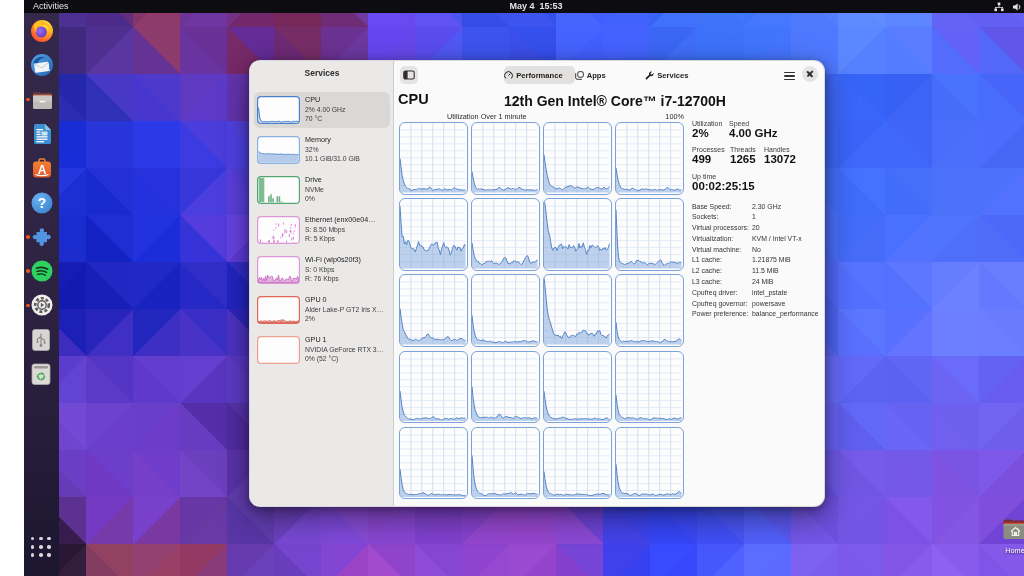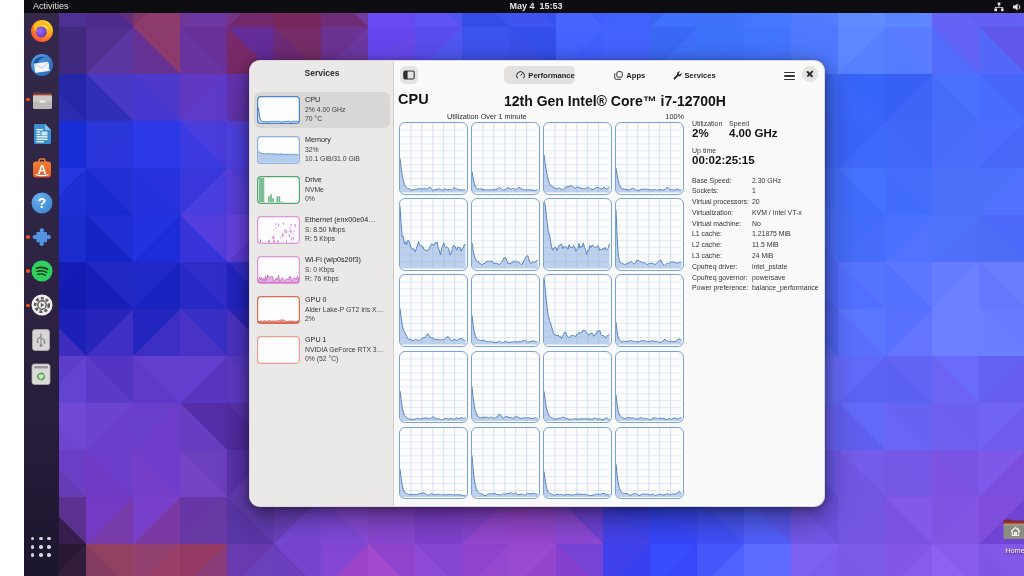--- a/index.html
+++ b/index.html
@@ -25,21 +25,21 @@
 .dev { position:absolute; left:4px; width:136px; height:36px; border-radius:6px; }
 .dev.sel { background:#dad8d6; }
 .thumb { position:absolute; left:2.5px; top:4px; }
 .dtxt { position:absolute; left:51px; top:3px; }
 .dt { font-size:7.2px; color:#1c1c1c; margin-bottom:2.2px; }
 .dl { font-size:6.8px; color:#3c3c3c; margin-top:1.6px; }
 
 #main { position:absolute; left:144px; top:0; width:432px; height:447px; }
 #togglebtn { position:absolute; left:6px; top:5px; width:18px; height:18px; border-radius:5px; background:#e6e4e2; }
 #tabs { position:absolute; left:0; top:5px; width:432px; display:flex; justify-content:center; }
-.tab { width:70.5px; height:18px; display:flex; align-items:center; justify-content:flex-end; gap:3px; border-radius:5px;
+.tab { width:70.5px; height:18px; display:flex; align-items:center; justify-content:flex-start; gap:3px; border-radius:5px;
   font-size:7.6px; font-weight:bold; color:#1d1d1d; }
 .tab.on { background:#e3e1df; }
 #winbtns { position:absolute; right:8px; top:5px; display:flex; gap:7px; align-items:center; }
 #hamb { width:11.5px; height:8.5px; display:flex; flex-direction:column; justify-content:space-between; margin-top:4px; }
 #hamb i { height:1.4px; background:#333; border-radius:1px; }
 #closebtn { width:16px; height:16px; border-radius:50%; background:#e6e4e2; position:relative; }
 #closebtn i, #closebtn b { position:absolute; left:4.2px; top:7.3px; width:7.6px; height:1.5px; background:#2e2e2e; border-radius:1px; transform:rotate(45deg); }
 #closebtn b { transform:rotate(-45deg); }
 
 #cputitle { position:absolute; left:4px; top:29.5px; font-size:14.5px; font-weight:bold; color:#111; }
@@ -1179,20 +1179,34 @@
       <div class="row">
             <div style="width:37px">
               <div class="slabel">Utilization</div>
               <div class="sval">2%</div>
             </div>
         <div>
               <div class="slabel">Speed</div>
               <div class="sval">4.00 GHz</div>
             </div>
           </div>
+      <div class="row" style="margin-top:7px">
+            <div style="width:38px">
+              <div class="slabel">Processes</div>
+              <div class="sval">499</div>
+            </div>
+        <div style="width:34px">
+              <div class="slabel">Threads</div>
+              <div class="sval">1265</div>
+            </div>
+        <div>
+              <div class="slabel">Handles</div>
+              <div class="sval">13072</div>
+            </div>
+          </div>
       <div class="row" style="margin-top:8px">
             <div>
               <div class="slabel">Up time</div>
               <div class="sval">00:02:25:15</div>
             </div>
           </div>
       <div style="margin-top:10.5px">
             <div class="kv">
               <span class="k">Base Speed:</span>
               <span class="v">2.30 GHz</span>

